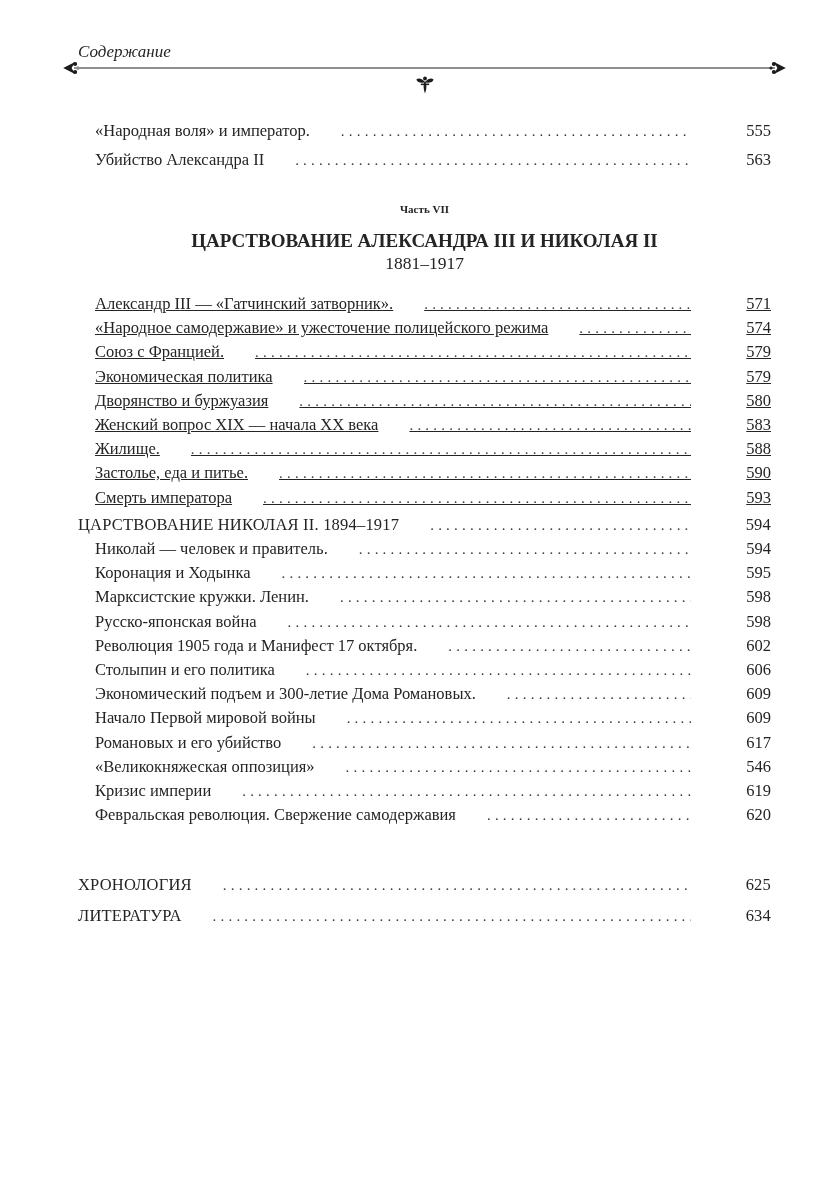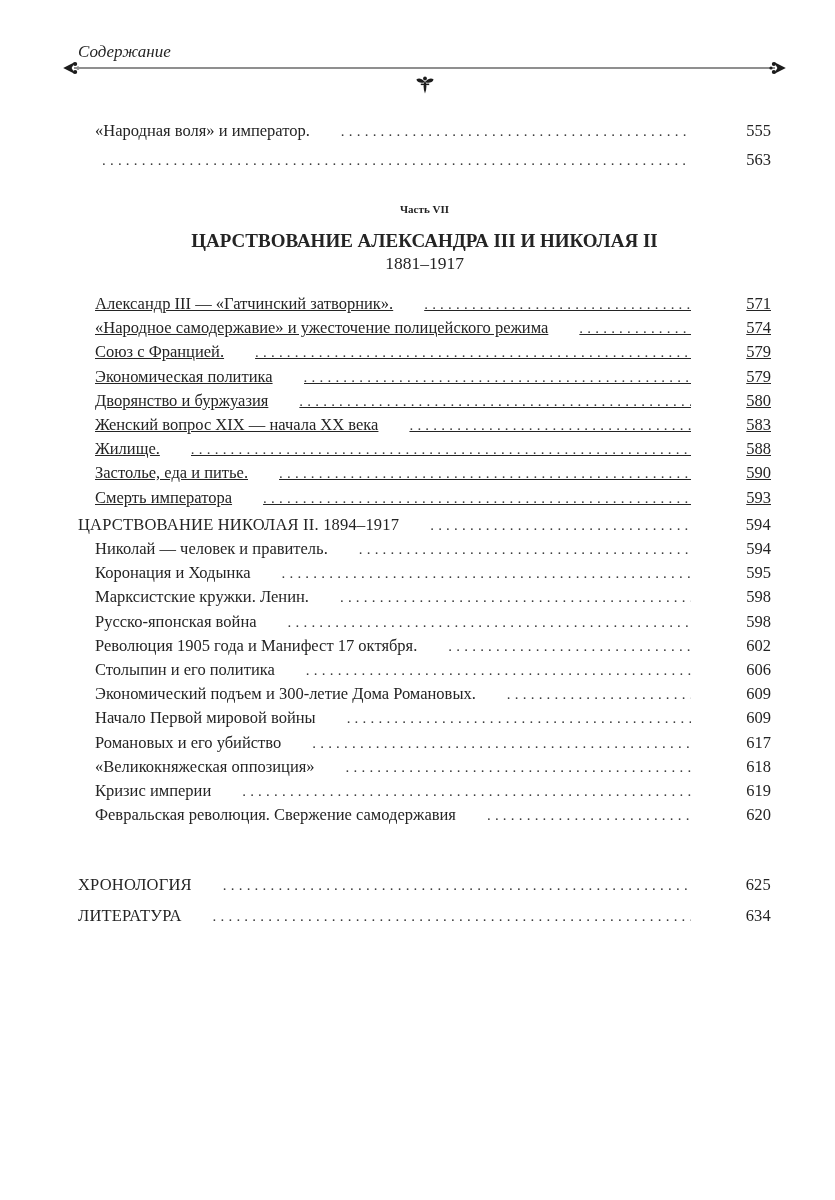--- a/index.html
+++ b/index.html
@@ -112,20 +112,21 @@
 
   <main class="toc">
 
     <section class="intro">
       <div class="row indent">
         <span class="t">«Народная воля» и император.</span>
         <span class="dots"></span>
         <span class="pg">555</span>
       </div>
       <div class="row indent">
+        <span class="t">Убийство Александра II</span>
         <span class="dots"></span>
         <span class="pg">563</span>
       </div>
     </section>
 
     <section class="part-heading">
       <div class="kicker">Часть VII</div>
       <div class="part-title">ЦАРСТВОВАНИЕ АЛЕКСАНДРА III И НИКОЛАЯ II</div>
       <div class="part-years">1881–1917</div>
     </section>
@@ -225,21 +226,21 @@
         <span class="pg">609</span>
       </div>
       <div class="row indent">
         <span class="t">Романовых и его убийство</span>
         <span class="dots"></span>
         <span class="pg">617</span>
       </div>
       <div class="row indent">
         <span class="t">«Великокняжеская оппозиция»</span>
         <span class="dots"></span>
-        <span class="pg">618</span>
+        <span class="pg">546</span>
       </div>
       <div class="row indent">
         <span class="t">Кризис империи</span>
         <span class="dots"></span>
         <span class="pg">619</span>
       </div>
       <div class="row indent">
         <span class="t">Февральская революция. Свержение самодержавия</span>
         <span class="dots"></span>
         <span class="pg">620</span>

